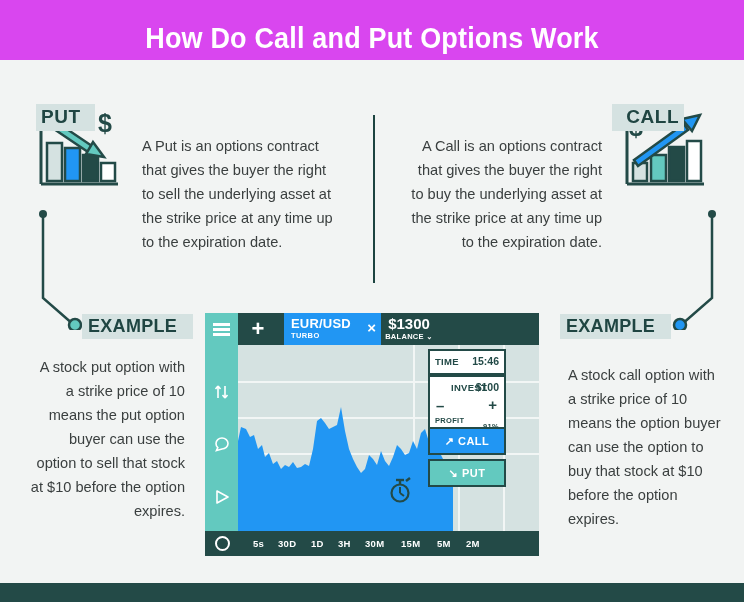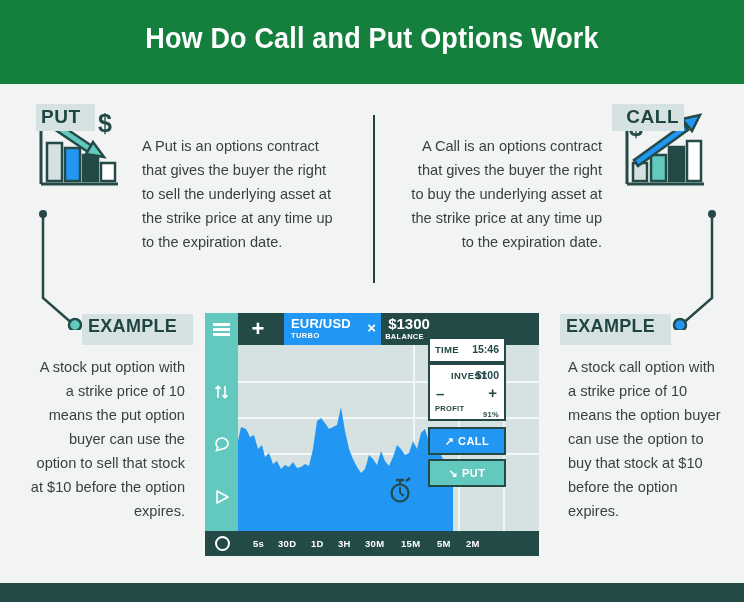--- a/index.html
+++ b/index.html
@@ -13,22 +13,22 @@
     font-family: "Liberation Sans", sans-serif;
     overflow: hidden;
     position: relative;
   }
 
   
   .header {
     position: absolute;
     left: 0; top: 0;
     width: 744px;
-    height: 84px;
-    background: #15803d;
+    height: 60px;
+    background: #d946ef;
   }
   .header-title {
     position: absolute;
     left: 0;
     top: 22px;
     width: 744px;
     text-align: center;
     color: #ffffff;
     font-size: 29px;
     font-weight: bold;
@@ -112,33 +112,33 @@
   }
   .ex-head-left { left: 82px; }
   .ex-head-right { left: 560px; }
   .ex-tag {
     display: inline-block;
     background: #d5e2e1;
     color: #1f4542;
     font-size: 18px;
     font-weight: bold;
     letter-spacing: 0.3px;
-    padding: 2px 16px 9px 6px;
+    padding: 2px 16px 3px 6px;
     line-height: 20px;
   }
 
   .ex-body {
     position: absolute;
     top: 355px;
     font-size: 14.6px;
     line-height: 24px;
     color: #3a3f3f;
   }
   .ex-body-left { left: 30px; width: 155px; text-align: right; }
-  .ex-body-right { left: 568px; width: 155px; text-align: left; }
+  .ex-body-right { left: 568px; width: 155px; text-align: left; margin-top: 8px; }
 
   
   .app {
     position: absolute;
     left: 205px;
     top: 313px;
     width: 334px;
     height: 243px;
     background: #234a47;
   }
@@ -282,20 +282,21 @@
   .timer-icon {
     position: absolute;
     left: 149px; top: 130px;
     width: 26px; height: 28px;
   }
 
   .panel {
     position: absolute;
     background: #ffffff;
     border: 2px solid #234a47;
+    margin-top: 12px;
   }
   .panel-time {
     left: 223px; top: 24px;
     width: 74px; height: 22px;
   }
   .panel-invest {
     left: 223px; top: 50px;
     width: 74px; height: 54px;
   }
   .p-label {

